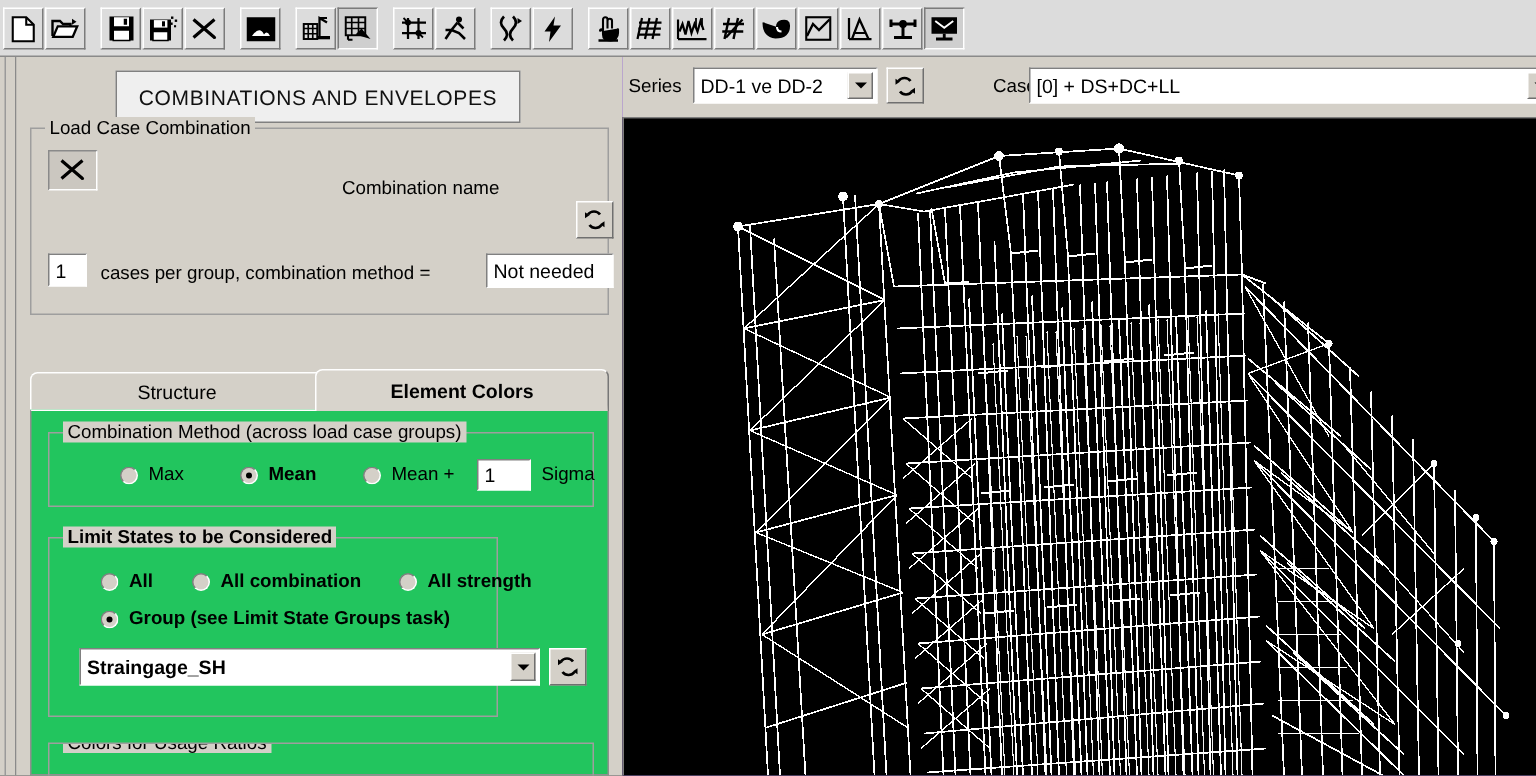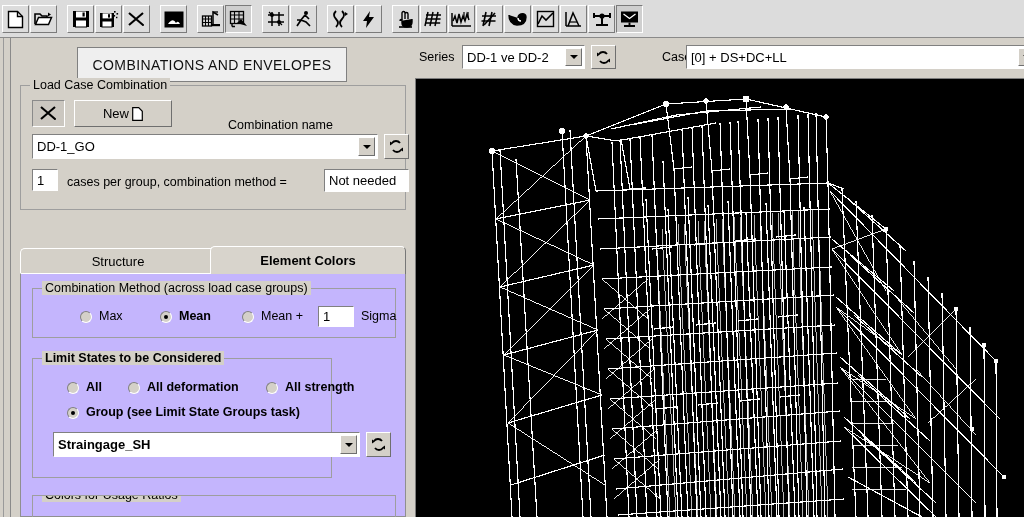--- a/index.html
+++ b/index.html
@@ -134,21 +134,21 @@
     border-right:1px solid #777;
     border-radius:5px 5px 0 0;
     box-sizing:border-box;
     display:flex;align-items:center;justify-content:center;
     font-size:13px;
   }
   .tab.active{font-weight:bold;background:#d8d4cc;z-index:3;height:28px;}
   .tabpanel{
     position:absolute;left:9px;top:235px;width:386px;height:244px;
     border:1px solid #8f8f8f;border-top:1px solid #ffffff;
-    box-sizing:border-box;background:#c4b5fd;
+    box-sizing:border-box;background:#22c55e;
   }
 
   .radio{
     position:absolute;width:12px;height:12px;border-radius:50%;
     background:#d4d0c8;
     border-top:1px solid #808080;border-left:1px solid #808080;
     border-right:1px solid #fff;border-bottom:1px solid #fff;
     box-sizing:border-box;
   }
   .radio.on:after{
@@ -370,35 +370,23 @@
       <div class="groupbox" style="left:9px;top:47px;width:386px;height:125px;">
         <span class="glabel">Load Case Combination</span>
 
         <div class="btn sunken" style="position:absolute;left:11px;top:14px;width:33px;height:27px;">
           <svg width="19" height="17" viewBox="0 0 19 17">
               <path d="M2 2 L16 14 M16 2 L2 14" stroke="#000" stroke-width="2.1" fill="none"></path>
               <circle cx="16" cy="14" r="1" fill="#000"></circle>
             </svg>
         </div>
 
-        <div class="btn" style="position:absolute;left:53px;top:14px;width:98px;height:27px;">
-          <span>New</span>
-          <svg width="11" height="14" viewBox="0 0 11 14" style="margin-left:3px">
-              <path d="M0.7 0.7h6l3.6 3.6v9h-9.6z" fill="#fff" stroke="#000" stroke-width="1.2"></path>
-            </svg>
-        </div>
 
         <span class="lbl" style="left:207px;top:32px;">Combination  name</span>
 
-        <div class="combo" style="position:absolute;left:11px;top:48px;width:346px;height:25px;">
-          <span>DD-1_GO</span>
-          <span class="arrowbtn">
-              <span class="caret"></span>
-            </span>
-        </div>
 
         <div class="btn" style="position:absolute;left:363px;top:48px;width:25px;height:25px;">
           <svg width="15" height="15" viewBox="0 0 15 15">
               <path d="M3 4 a5 5 0 0 1 8 0" stroke="#000" stroke-width="1.8" fill="none"></path>
               <path d="M12 11 a5 5 0 0 1 -8 0" stroke="#000" stroke-width="1.8" fill="none"></path>
               <path d="M1 2.5l3 2-3 2z" fill="#000"></path>
               <path d="M14 12.5l-3-2 3-2z" fill="#000"></path>
             </svg>
         </div>
 
@@ -441,21 +429,21 @@
           <span class="lbl" style="left:328px;top:20px;">Sigma</span>
         </div>
 
         <div class="groupbox" style="left:11px;top:84px;width:300px;height:120px;font-weight:bold;">
           <span class="glabel">Limit States to be Considered</span>
 
           <span class="radio" style="left:34px;top:23px;"></span>
           <span class="lbl" style="left:53px;top:21px;">All</span>
 
           <span class="radio" style="left:95px;top:23px;"></span>
-          <span class="lbl" style="left:114px;top:21px;">All deformation</span>
+          <span class="lbl" style="left:114px;top:21px;">All combination</span>
 
           <span class="radio" style="left:233px;top:23px;"></span>
           <span class="lbl" style="left:252px;top:21px;">All strength</span>
 
           <span class="radio on" style="left:34px;top:48px;"></span>
           <span class="lbl" style="left:53px;top:46px;">Group (see Limit State Groups task)</span>
 
           <div class="combo" style="position:absolute;left:20px;top:73px;width:307px;height:25px;">
             <span>Straingage_SH</span>
             <span class="arrowbtn">

